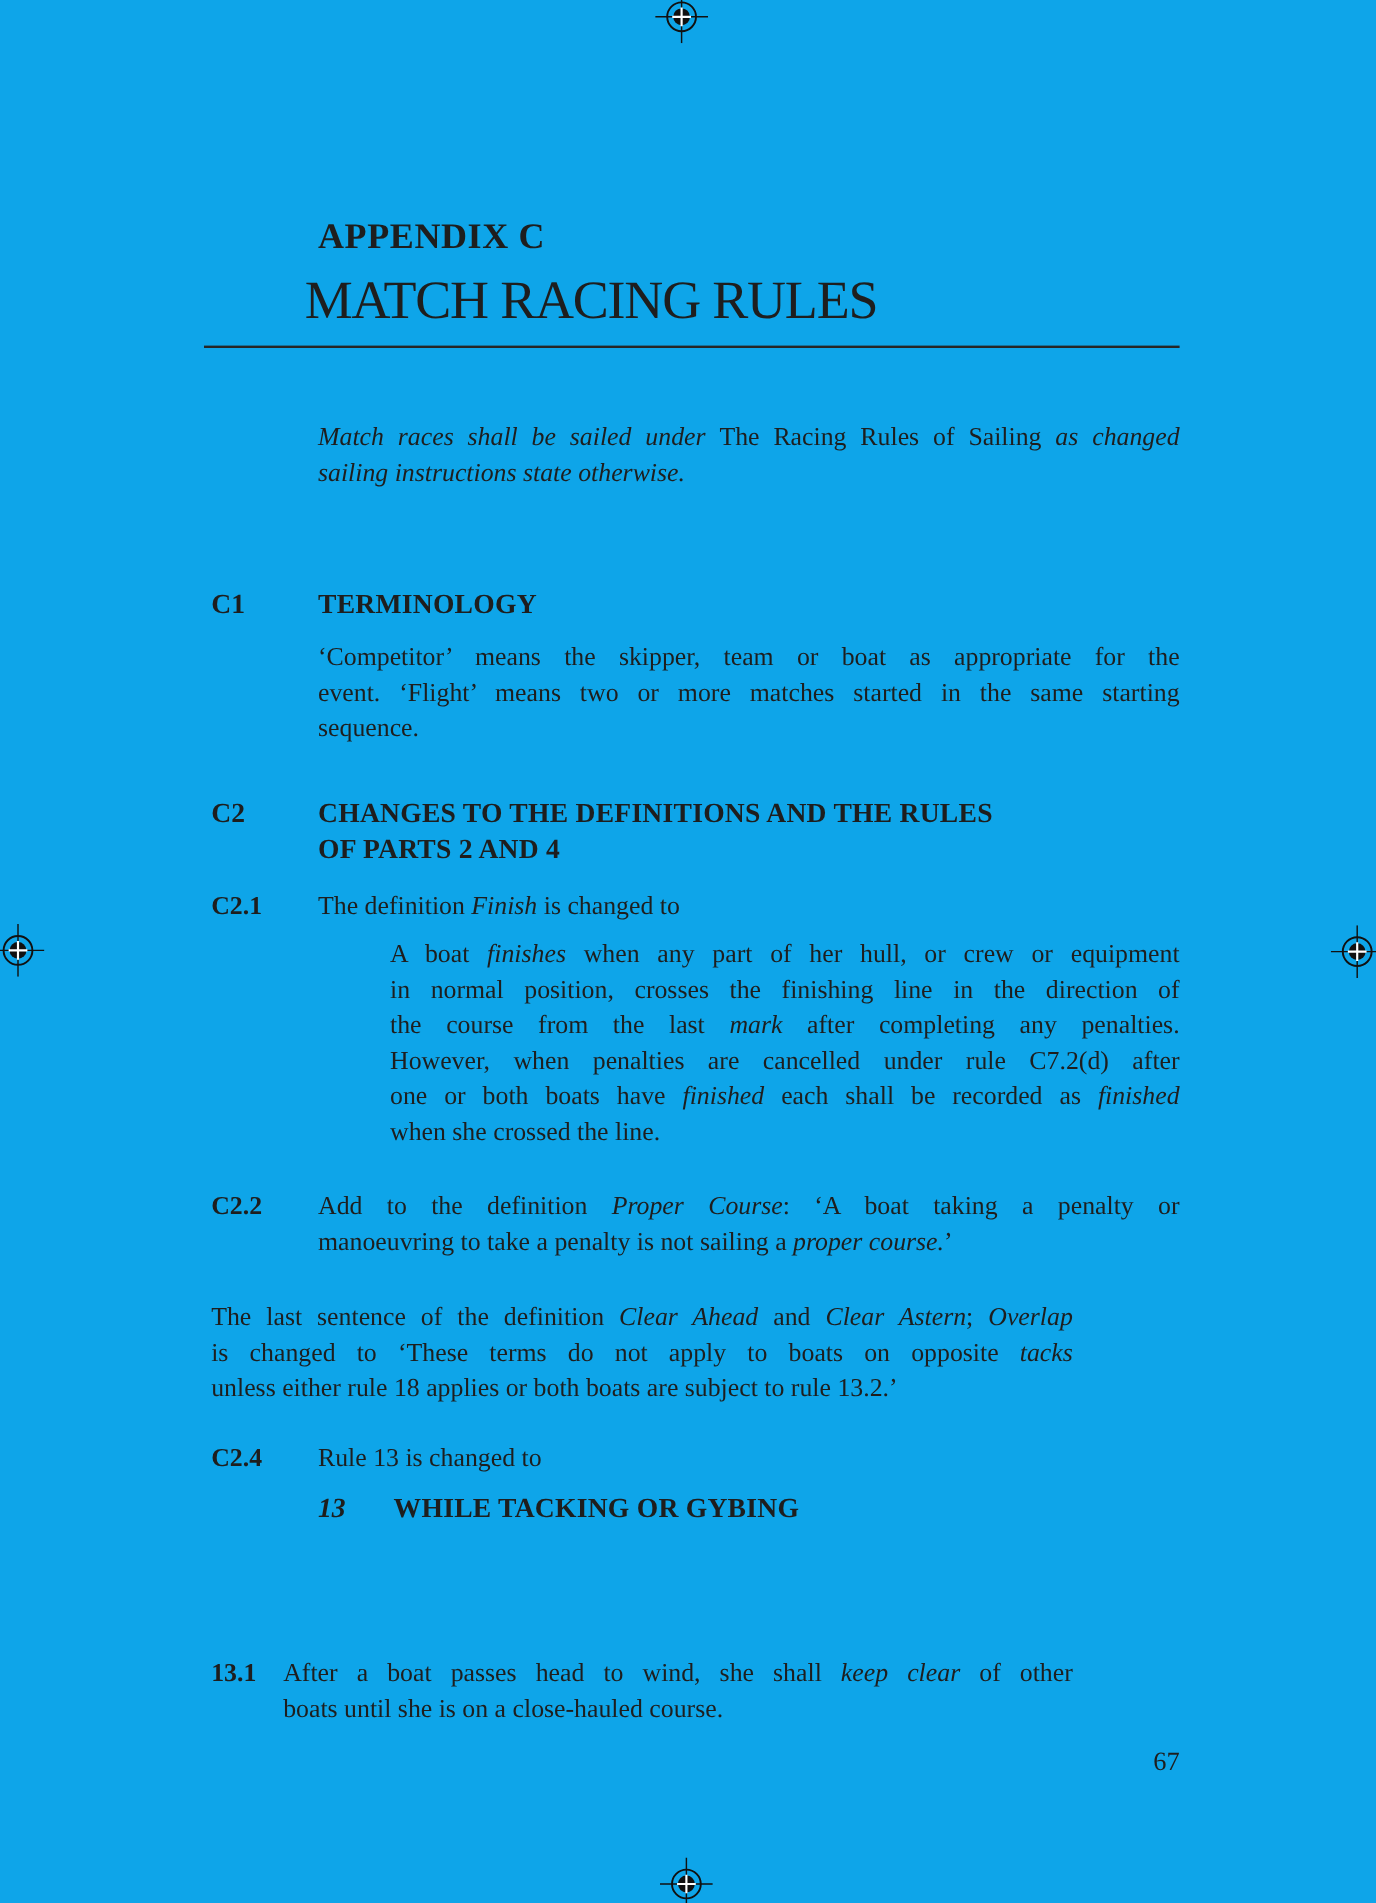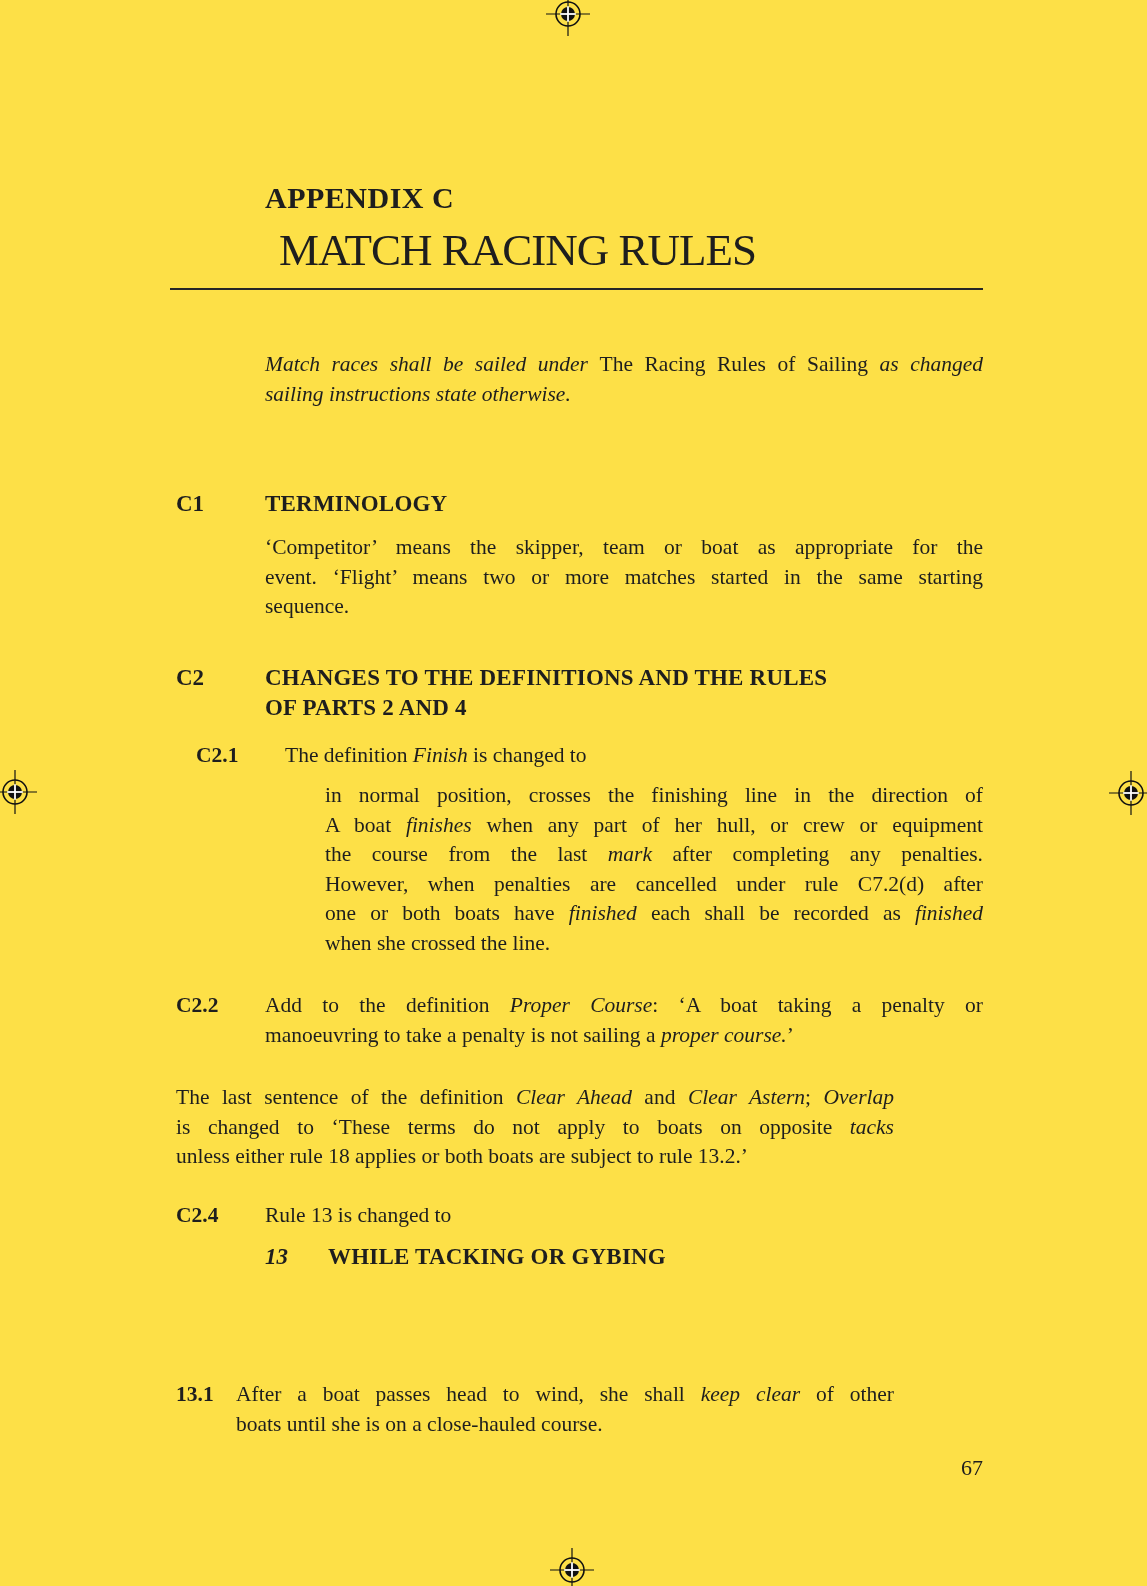--- a/index.html
+++ b/index.html
@@ -1,32 +1,32 @@
 <!DOCTYPE html>
 <html><head>
 <meta charset="utf-8">
 <style>
   html,body{margin:0;padding:0;}
   body{
     width:1147px;height:1586px;background:#ffffff;overflow:hidden;position:relative;
     font-family:"Liberation Serif","DejaVu Serif",serif;color:#1e1e1e;
     -webkit-font-smoothing:antialiased;
   }
-  .page{position:absolute;inset:0;background:#fde047;}
+  .page{position:absolute;inset:0;background:#0ea5e9;}
 
   
   .regmark{position:absolute;width:44px;height:44px;}
 
   
   .kicker{
     position:absolute;left:265px;top:181px;
     font-size:30px;font-weight:bold;letter-spacing:.5px;line-height:34px;
   }
   .doc-title{
-    position:absolute;left:279px;top:224px;
+    position:absolute;left:254px;top:224px;
     font-size:45px;font-weight:normal;letter-spacing:-1px;line-height:52px;text-align:right;
   }
   .title-rule{
     position:absolute;left:170px;top:288px;width:813px;height:0;
     border-top:2px solid #262626;
   }
 
   
   .row{position:absolute;left:176px;width:807px;display:flex;}
   .lbl{width:89px;flex:0 0 89px;font-weight:bold;font-size:21.5px;line-height:29.5px;}
@@ -119,29 +119,29 @@
   </div>
 
   <div class="row" style="top:663px;">
     <div class="lbl sec">C2</div>
     <div class="bod sechead">
       <div>CHANGES TO THE DEFINITIONS AND THE RULES</div>
       <div>OF PARTS 2 AND 4</div>
     </div>
   </div>
 
-  <div class="row nojust" style="top:741px;margin-left:20px;">
+  <div class="row nojust" style="top:741px;">
     <div class="lbl">C2.1</div>
     <div class="bod bodytext">
         <div class="tline last"><span>The definition </span><span class="it">Finish</span><span> is changed to</span></div>
       </div>
   </div>
   <div class="indent-block" style="top:781px;">
+      <div class="tline"><span>A boat </span><span class="it">finishes</span><span> when any part of her hull, or crew or equipment</span></div>
       <div class="tline"><span>in normal position, crosses the finishing line in the direction of</span></div>
-      <div class="tline"><span>A boat </span><span class="it">finishes</span><span> when any part of her hull, or crew or equipment</span></div>
       <div class="tline"><span>the course from the last </span><span class="it">mark</span><span> after completing any penalties.</span></div>
       <div class="tline"><span>However, when penalties are cancelled under rule C7.2(d) after</span></div>
       <div class="tline"><span>one or both boats have </span><span class="it">finished</span><span> each shall be recorded as </span><span class="it">finished</span></div>
       <div class="tline last"><span>when she crossed the line.</span></div>
     </div>
 
   <div class="row" style="top:991px;">
     <div class="lbl">C2.2</div>
     <div class="bod bodytext">
         <div class="tline"><span>Add to the definition </span><span class="it">Proper Course</span><span>: ‘A boat taking a penalty or</span></div>

